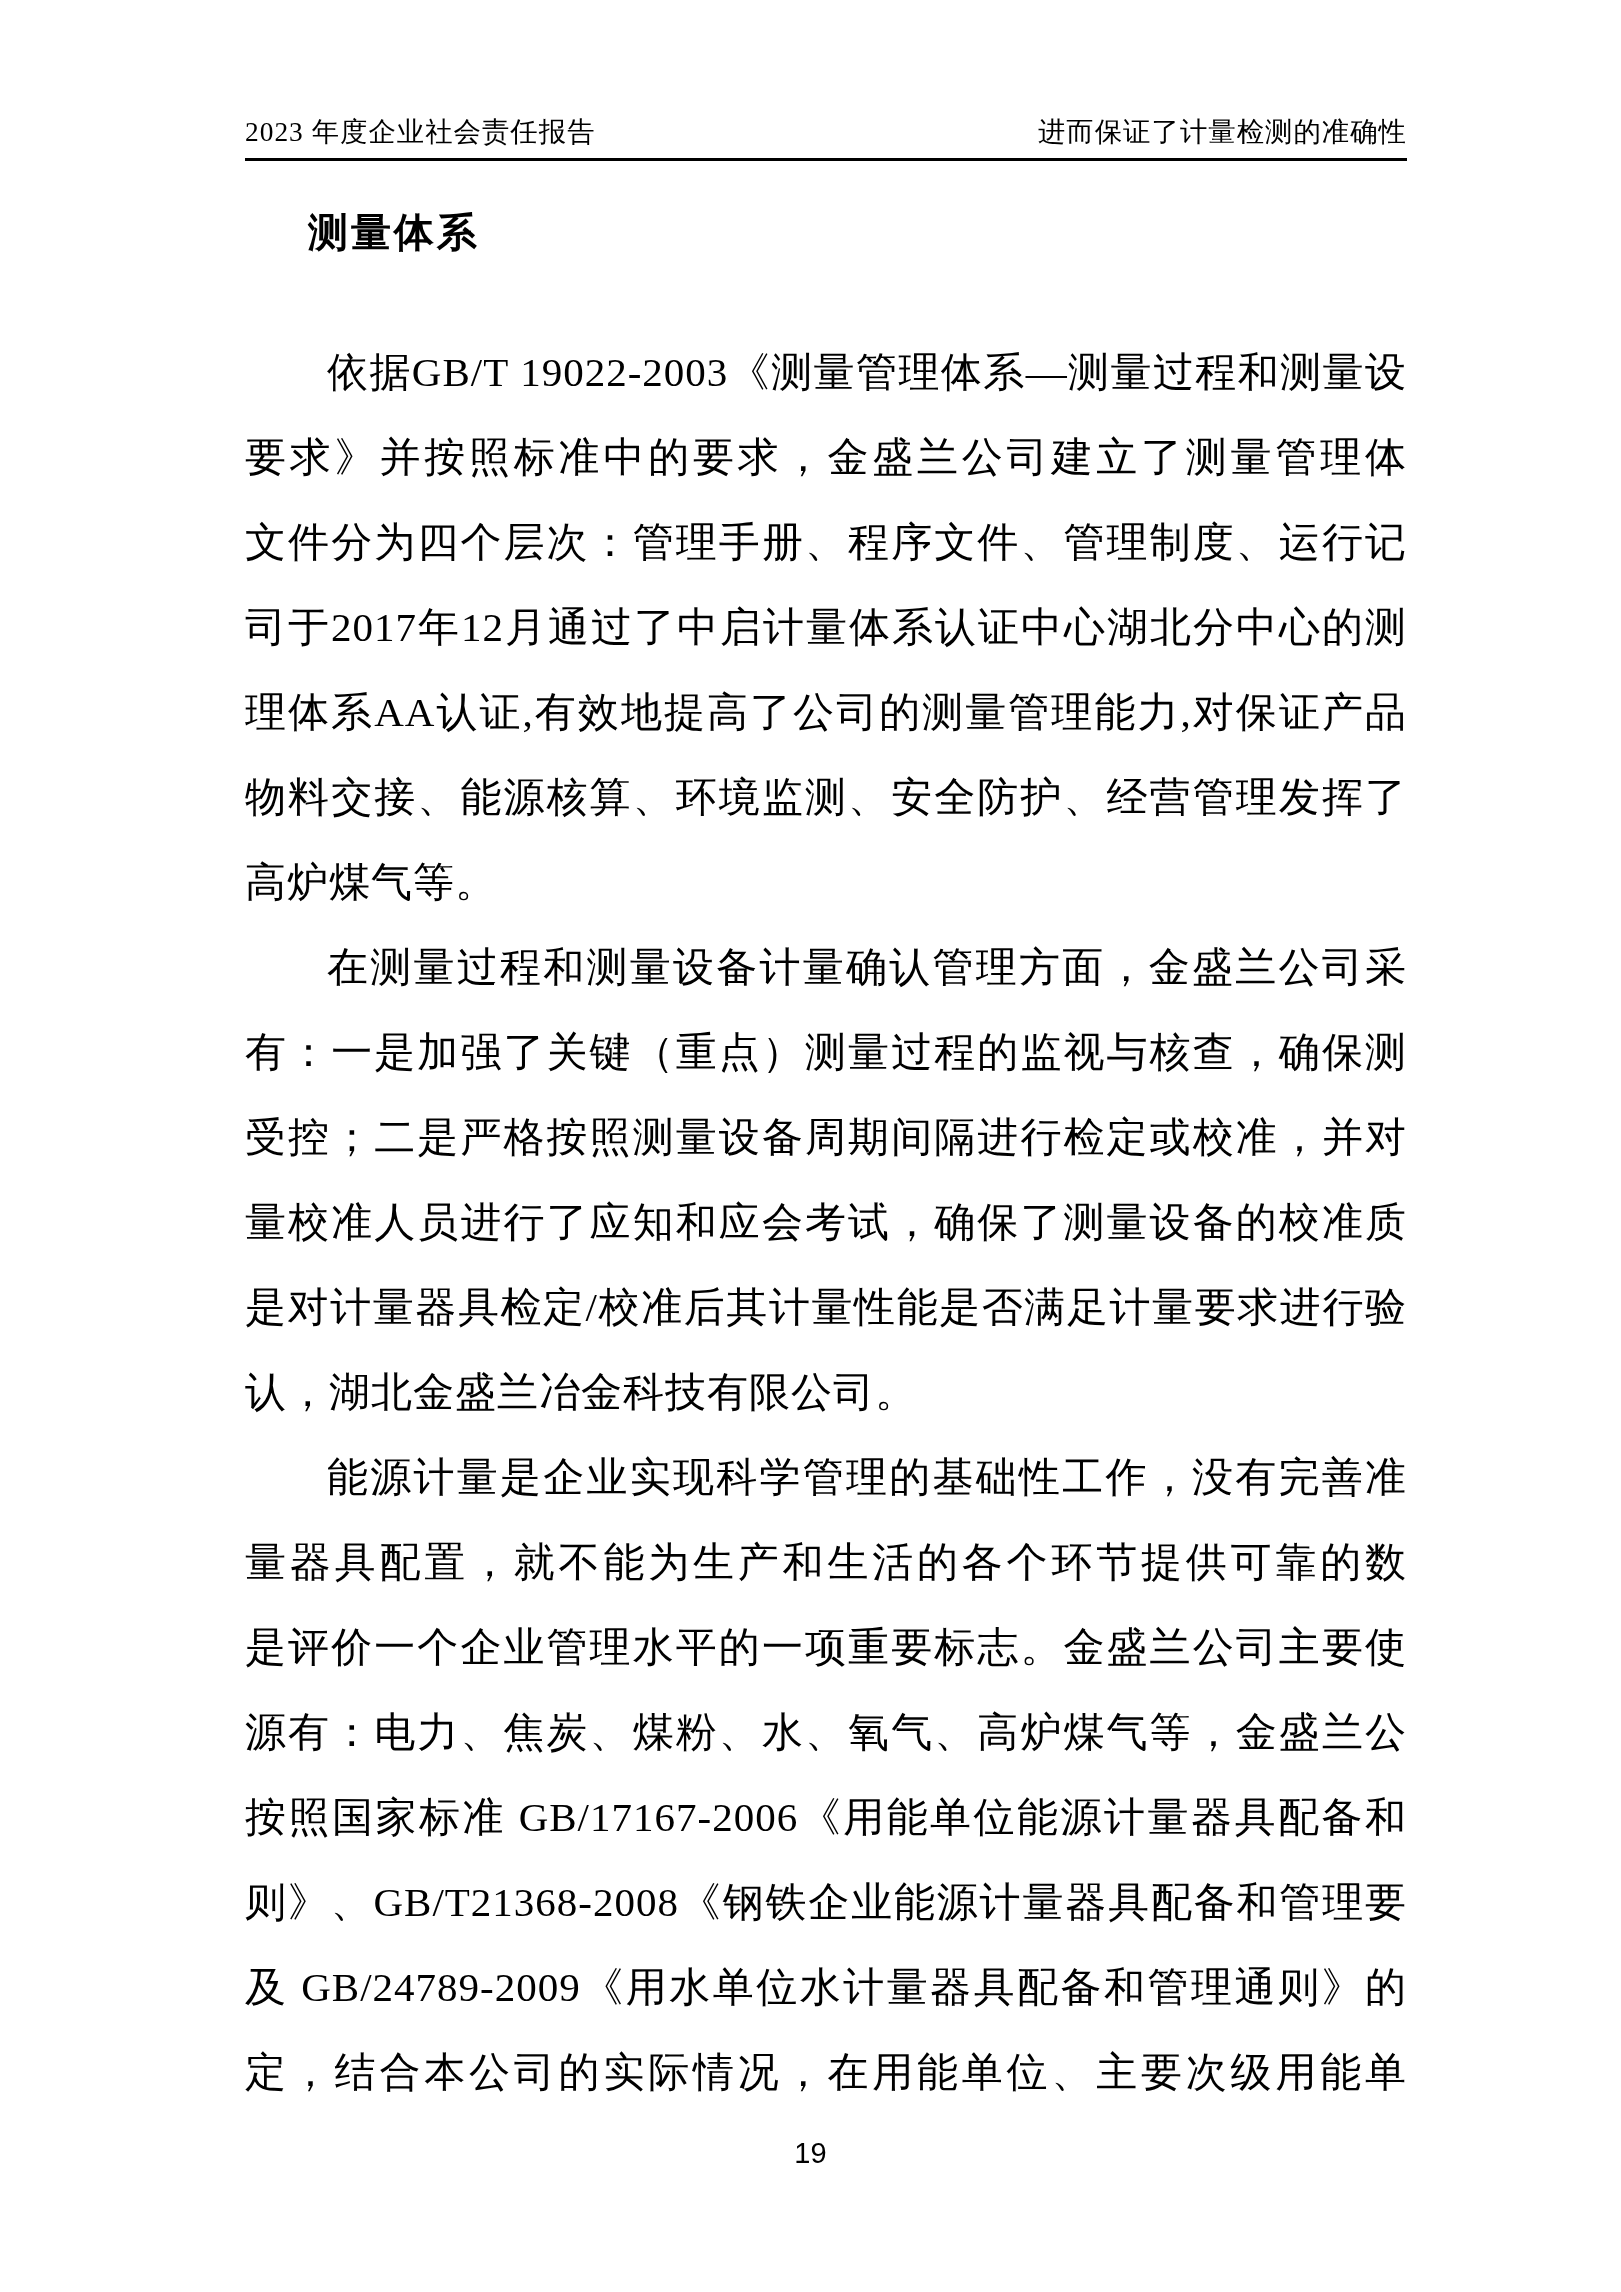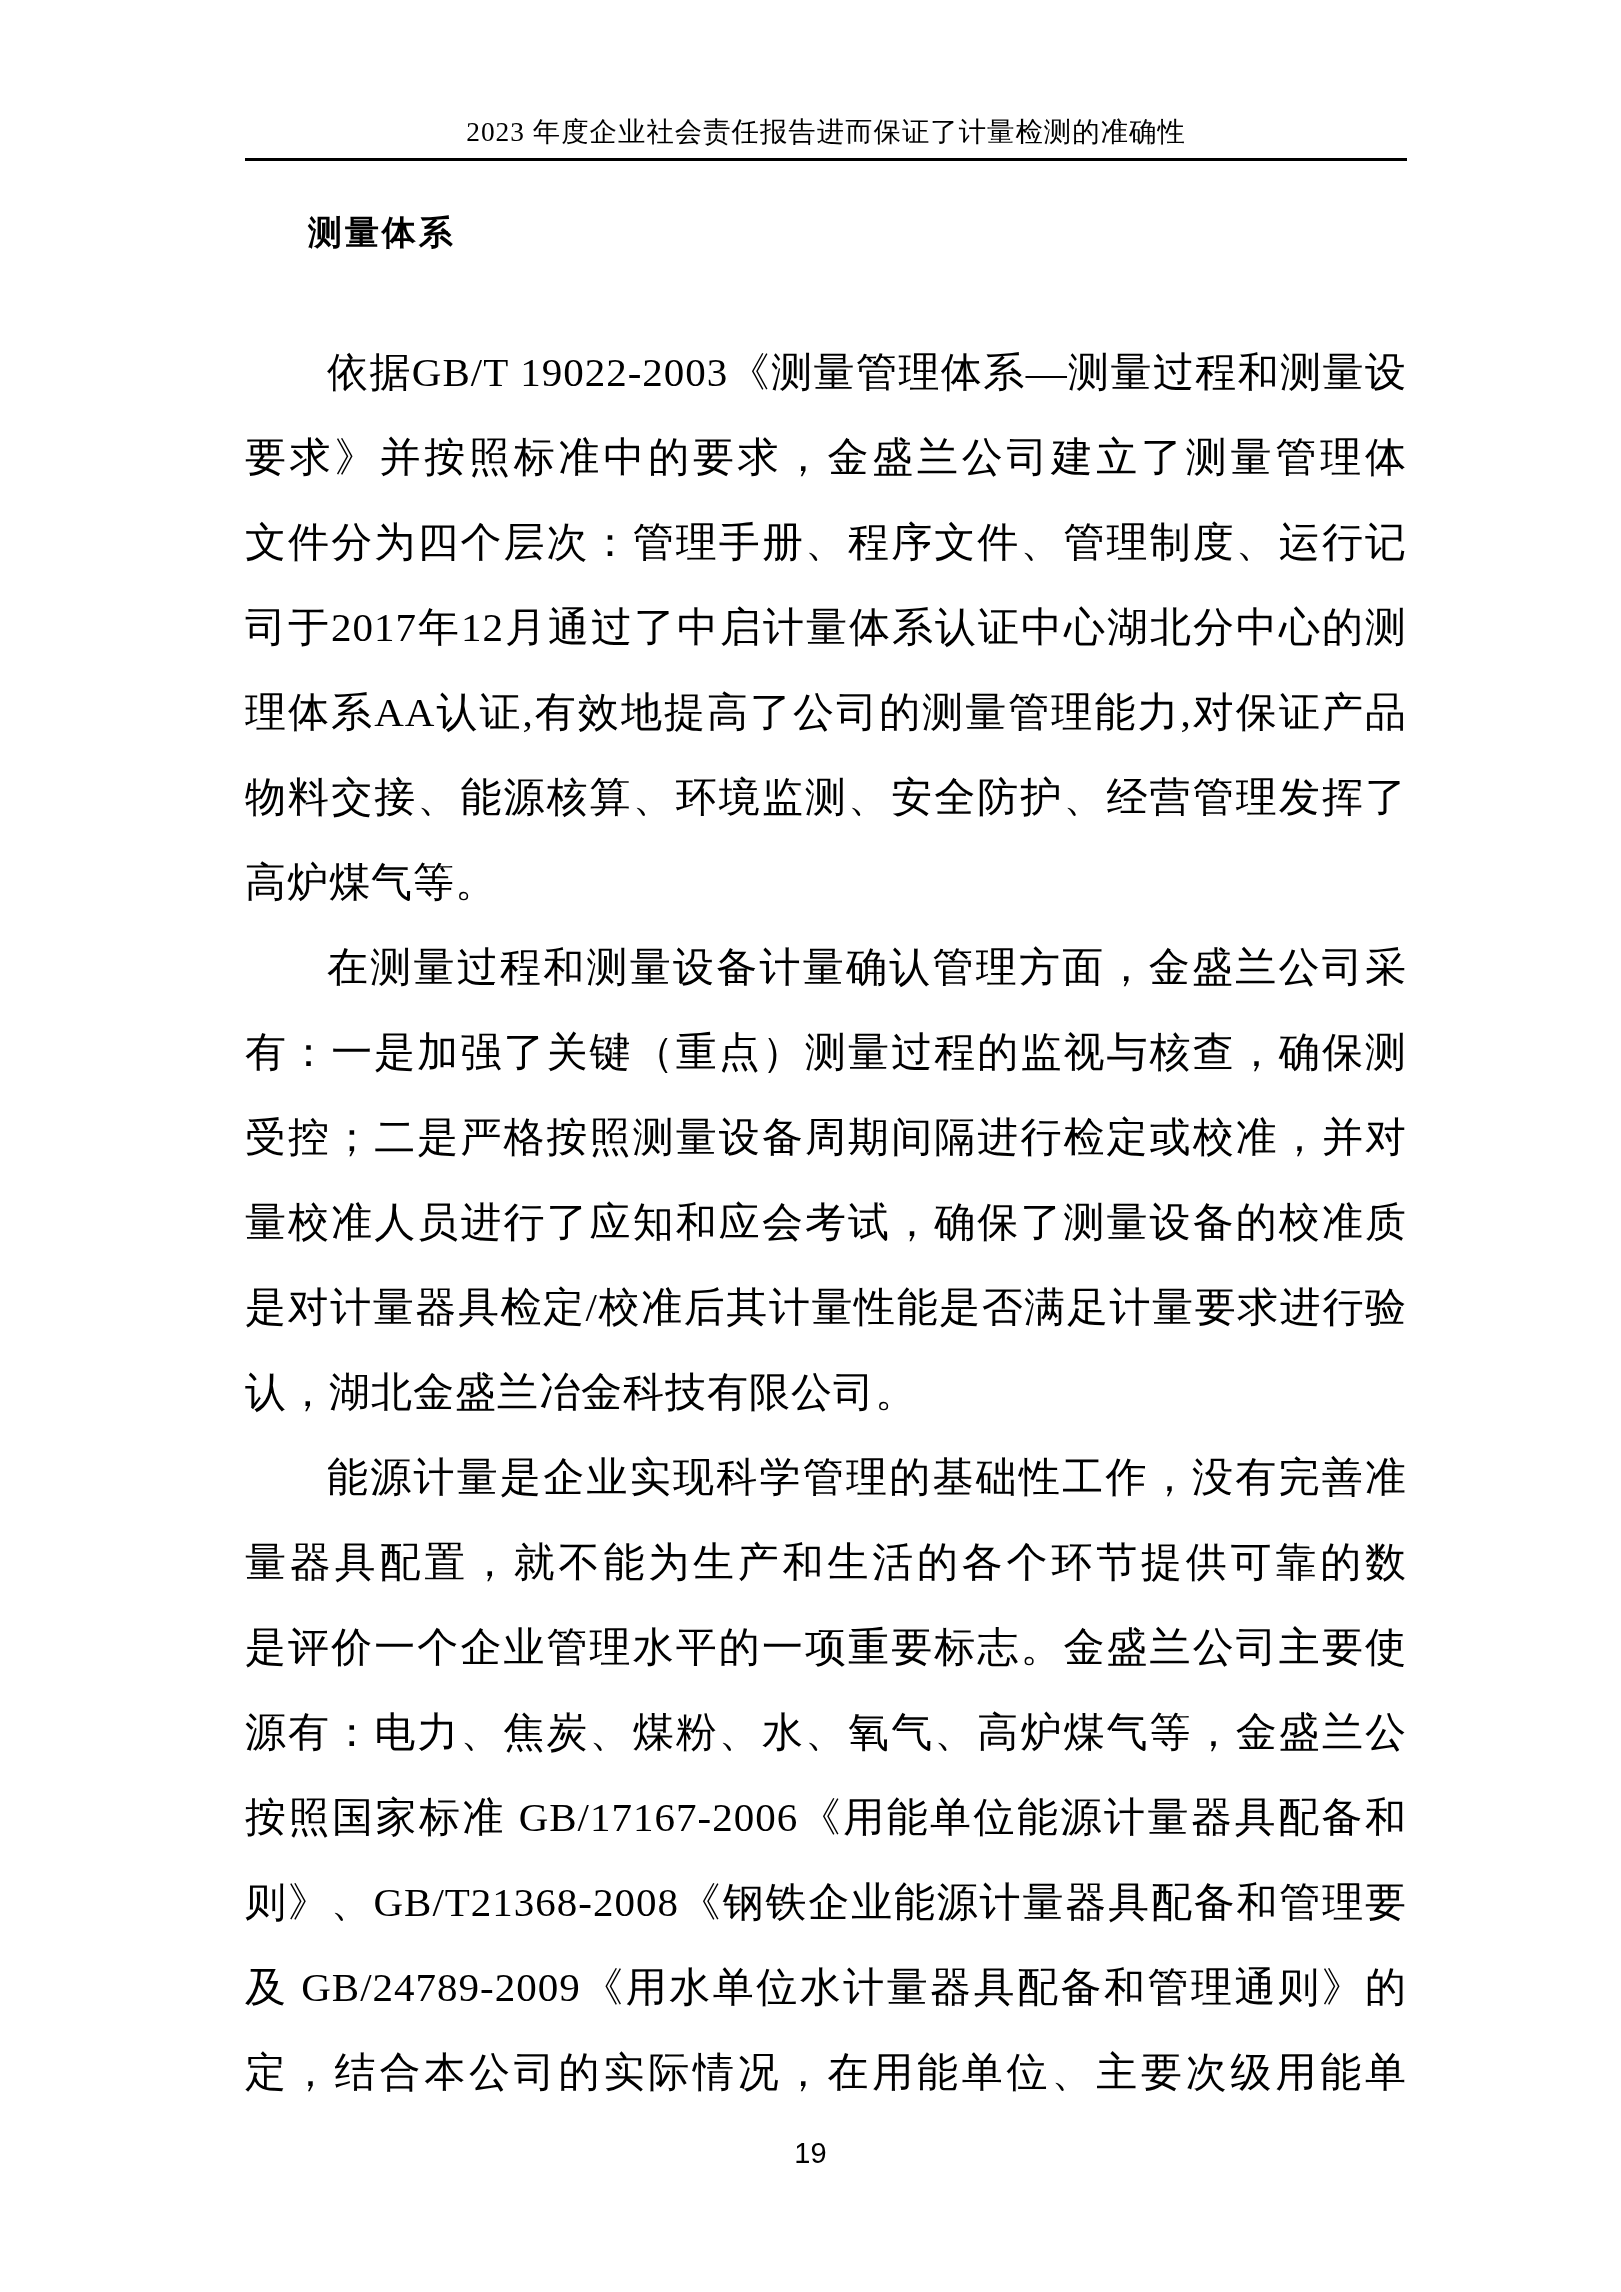--- a/index.html
+++ b/index.html
@@ -8,37 +8,37 @@
     width:1621px; height:2293px;
     background:#ffffff;
     color:#000;
     font-family:"Liberation Serif","DejaVu Serif",serif;
     overflow:hidden;
   }
   .header {
     position:absolute;
     left:245px; right:214px; top:114px;
     display:flex;
-    justify-content:center;
+    justify-content:space-between;
     align-items:flex-end;
     font-size:27.4px;
     letter-spacing:1px;
     padding-bottom:7.8px;
     border-bottom:3.9px solid #000;
   }
   .content {
     position:absolute;
     left:245px; top:206px;
     width:1162px;
   }
   .title {
     margin:0 0 71px 63px;
     font-family:"Liberation Sans","DejaVu Sans",sans-serif;
     font-weight:bold;
-    font-size:34px;
+    font-size:40px;
     line-height:53px;
     letter-spacing:2.9px;
   }
   .para { margin:0; }
   .line {
     font-size:41px;
     line-height:85px;
     height:85px;
     letter-spacing:1px;
     text-align:justify;

